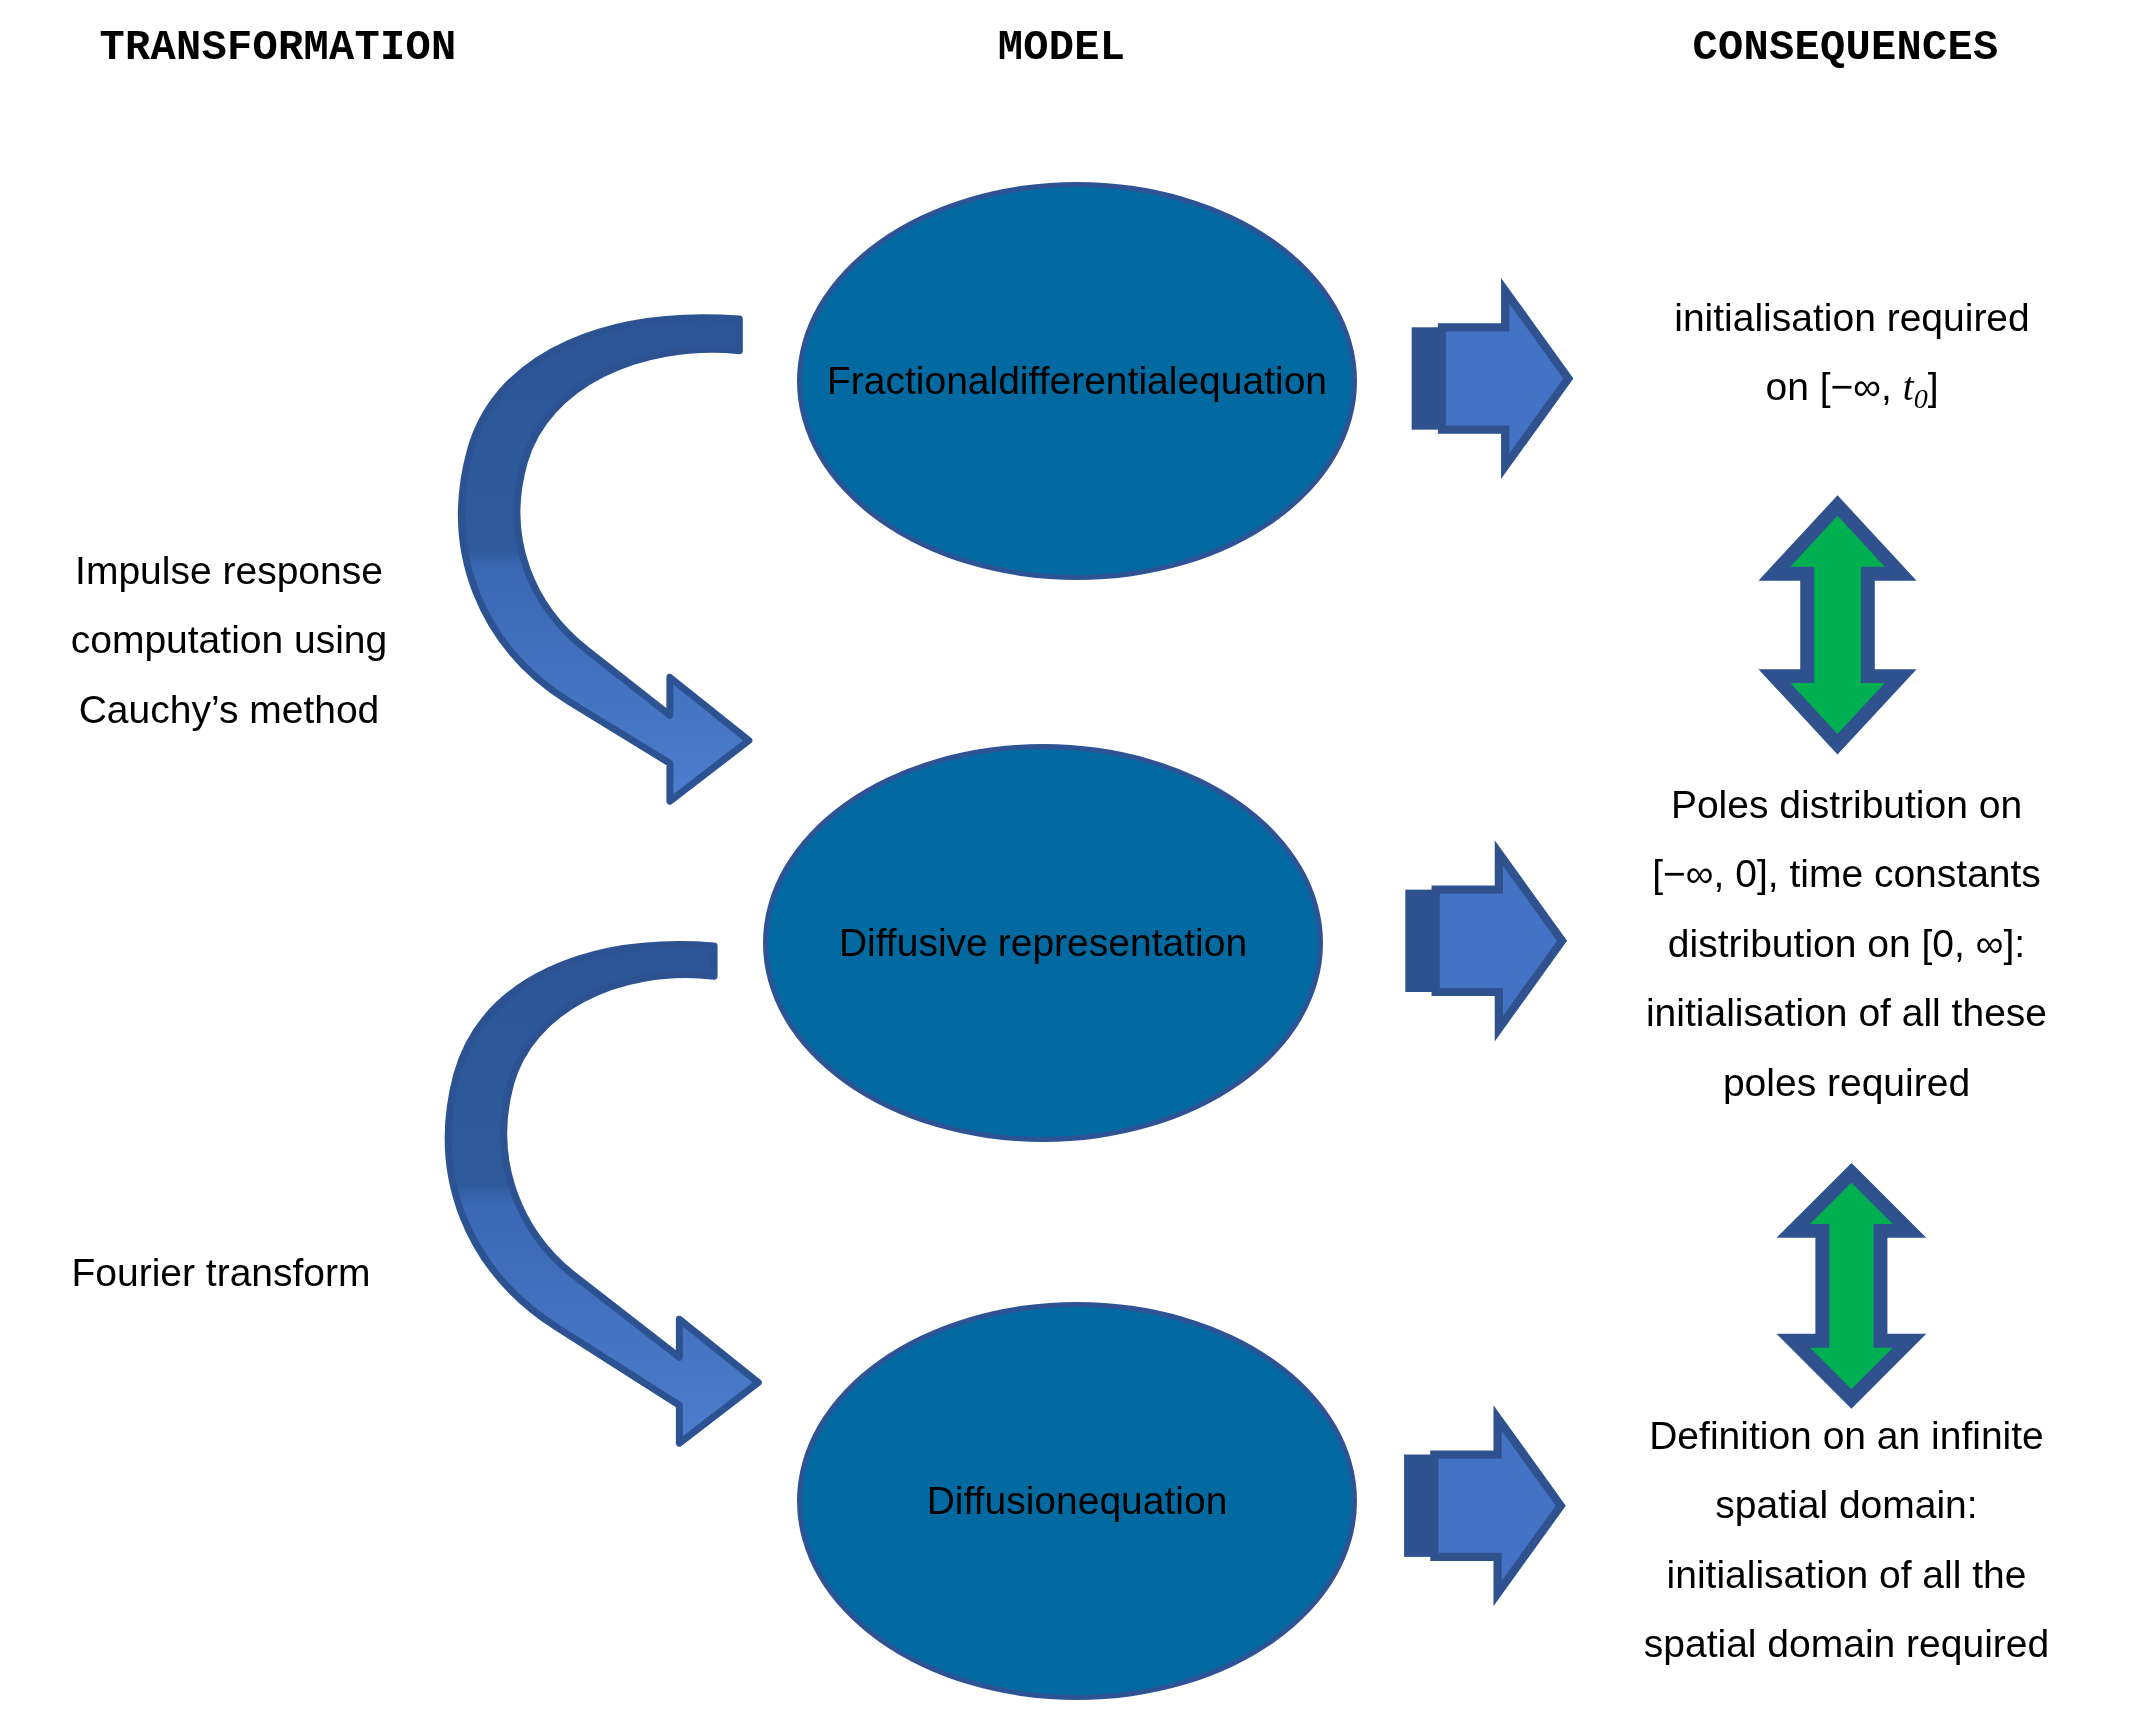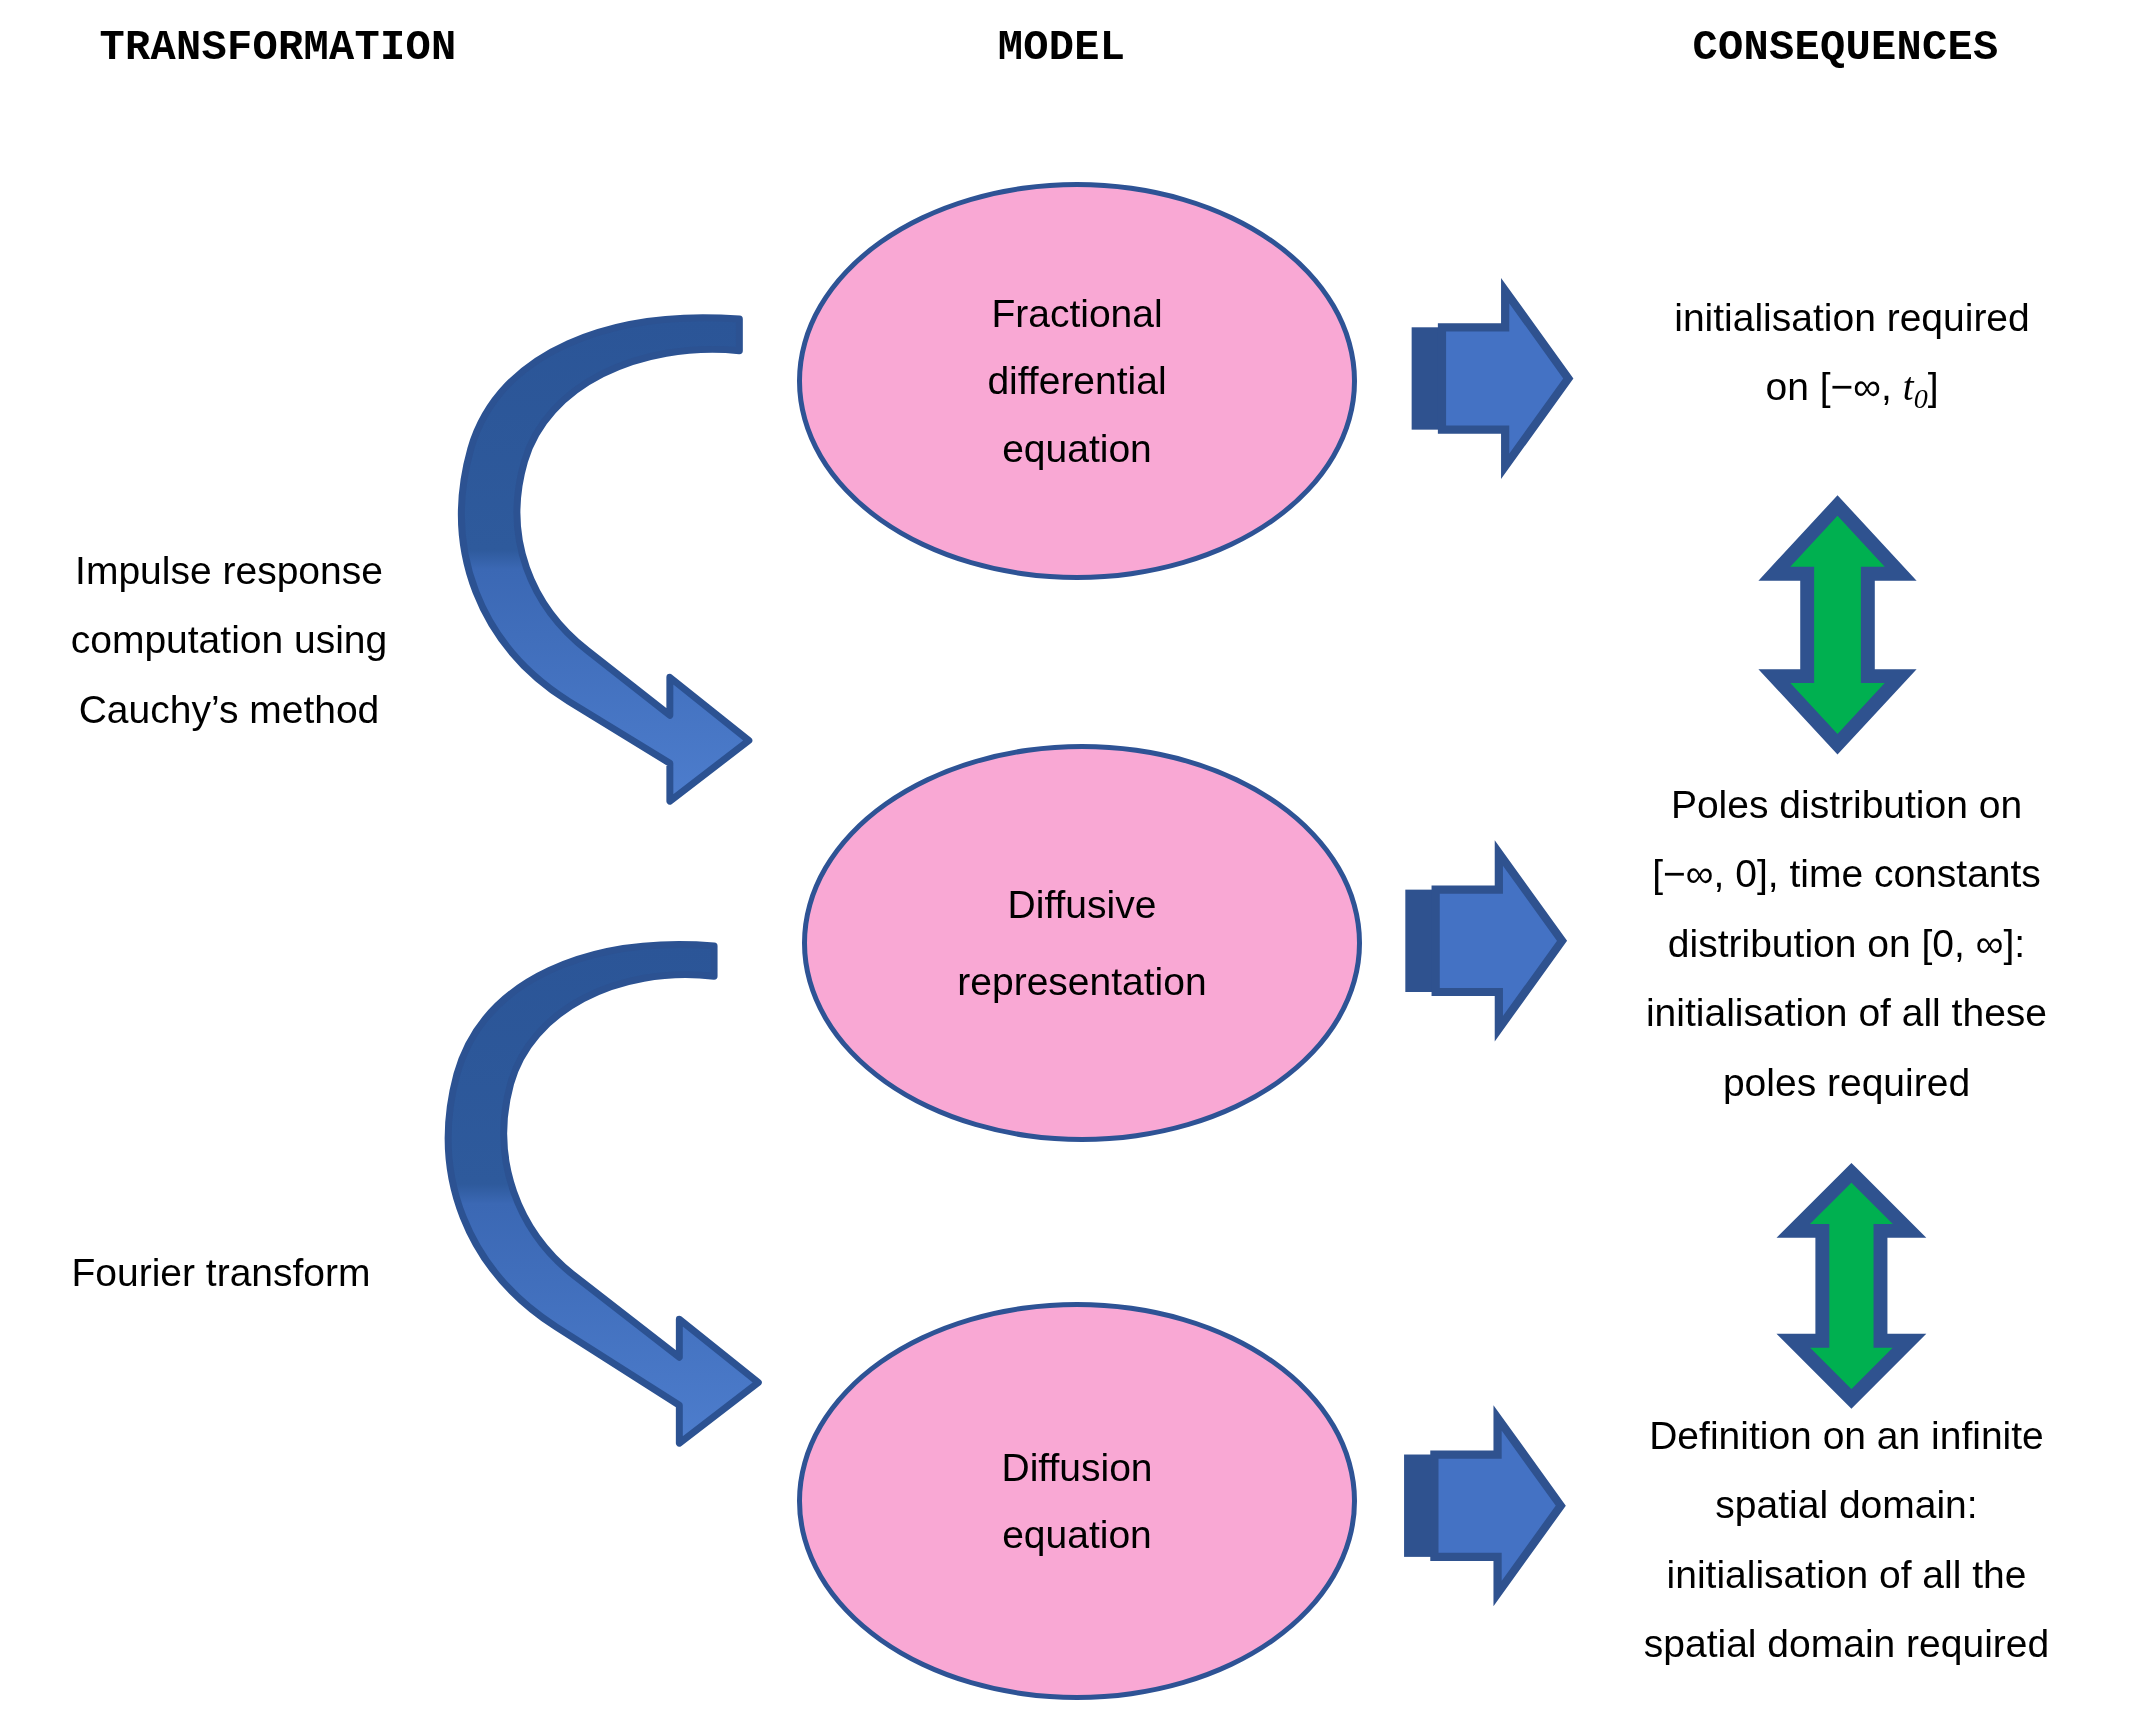--- a/index.html
+++ b/index.html
@@ -31,35 +31,35 @@
   }
   #hdr-transformation { left: 0;     top: 24px; width: 556px;  }
   #hdr-model          { left: 910px; top: 24px; width: 303px; }
   #hdr-consequences   { left: 1542px; top: 24px; width: 607px; }
 
   
   .ellipse {
     position: absolute;
     border: 5px solid #2E5395;
     border-radius: 50%;
-    background: #f9a8d4;
+    background: #0369a1;
     box-sizing: border-box;
     display: flex;
-    flex-direction: column;
+    flex-direction: row;
     align-items: center;
     justify-content: center;
     color: #000000;
     font-size: 39px;
     line-height: 1.72;
     text-align: center;
   }
   .ellipse .ln { display: block; white-space: nowrap; }
 
   #ellipse-fde  { left: 797px; top: 182px;  width: 560px; height: 398px; }
-  #ellipse-dr   { left: 802px; top: 744px; width: 560px; height: 398px; gap: 10px; }
+  #ellipse-dr   { left: 763px; top: 744px; width: 560px; height: 398px; gap: 10px; }
   #ellipse-de   { left: 797px; top: 1302px; width: 560px; height: 398px; }
 
   
   .transform-label {
     position: absolute;
     color: #000000;
     font-size: 39px;
     line-height: 1.78;
     text-align: center;
   }

